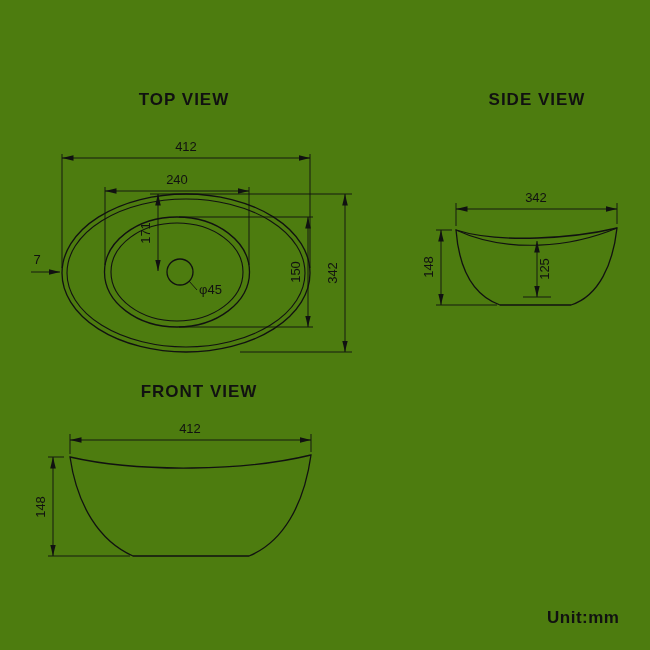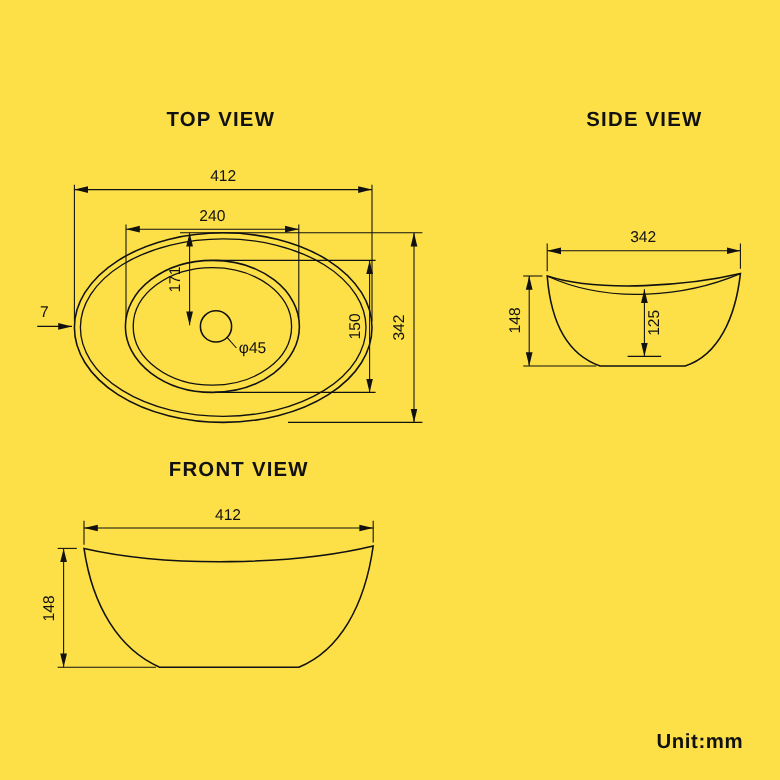--- a/index.html
+++ b/index.html
@@ -1,16 +1,16 @@
 <!DOCTYPE html>
 <html><head>
 <meta charset="utf-8">
 <style>
   html,body{margin:0;padding:0;background:#ffffff;}
-  .page{width:650px;height:650px;background:#fde047;position:relative;overflow:hidden;}
+  .page{width:650px;height:650px;background:#4d7c0f;position:relative;overflow:hidden;}
   svg{display:block;}
   svg text{font-family:"Liberation Sans",sans-serif;fill:#111;}
   .title{font-size:17px;font-weight:bold;letter-spacing:1px;}
   .dimtext{font-size:13px;}
   .outline{fill:none;stroke:#111;stroke-width:1.3;}
   .thin{fill:none;stroke:#111;stroke-width:1.1;}
   .dimline,.ext{fill:none;stroke:#111;stroke-width:0.9;}
 </style>
 </head>
 <body>

